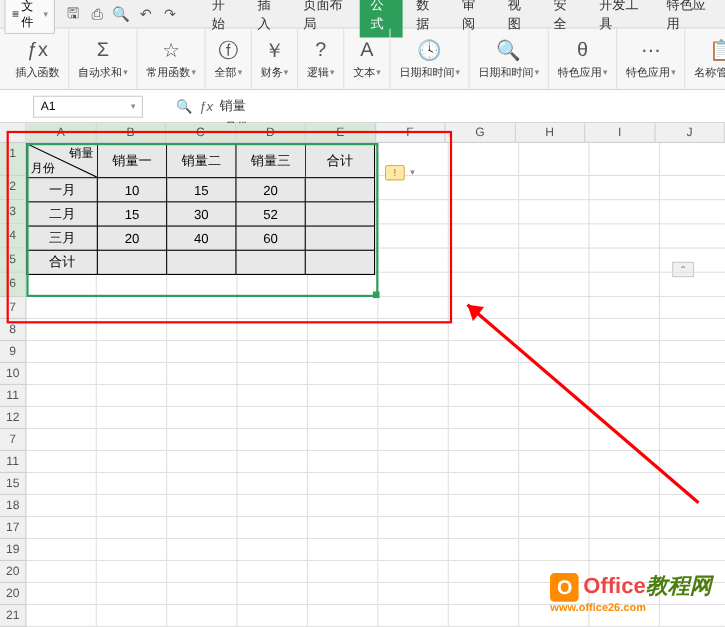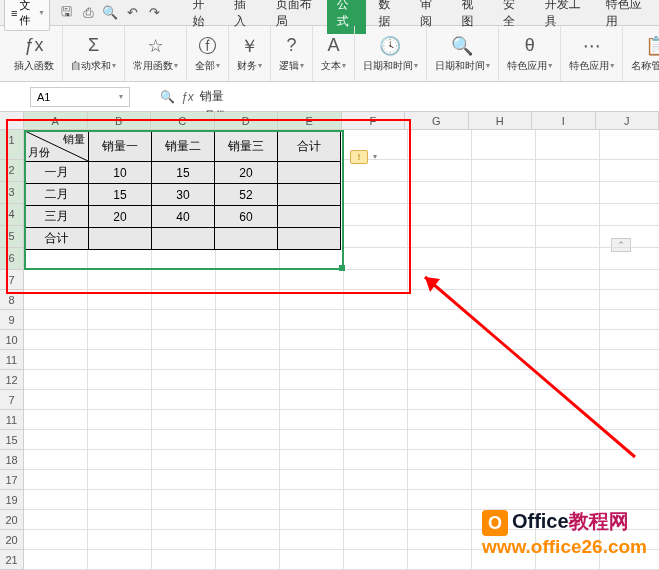--- a/index.html
+++ b/index.html
@@ -60,23 +60,23 @@
     .anno-box { position: absolute; left: 6px; top: 119px; width: 405px; height: 175px; border: 2px solid #ff0000; pointer-events: none; z-index: 50; }
     .anno-arrow { position: absolute; left: 415px; top: 267px; width: 230px; height: 200px; z-index: 50; pointer-events:none; }
     
     
     .smart-tag { position: absolute; left: 326px; top: 20px; width: 18px; height: 14px; background: #ffe9a8; border: 1px solid #e0b050; border-radius: 2px; font-size: 9px; text-align: center; line-height: 12px; color: #b07000; }
     .smart-tag-dd { position: absolute; left: 346px; top: 20px; width: 10px; height: 14px; font-size: 8px; color: #888; line-height:14px; text-align:center;}
     
     
     .watermark { position: absolute; right: 12px; bottom: 12px; text-align: left; z-index: 60; }
     .wm-top { font-size: 20px; font-weight: bold; }
-    .wm-orange { color: #0f172a; }
-    .wm-blue { color: #be185d; }
-    .wm-url { font-size: 19px; color: #ff8c00; font-weight: bold; }
+    .wm-orange { color: #ef4444; }
+    .wm-blue { color: #4d7c0f; font-style: italic; }
+    .wm-url { font-size: 10px; color: #ff8c00; font-weight: bold; }
     .wm-icon { display: inline-block; width: 26px; height: 26px; background: #ff8c00; color: #fff; text-align: center; line-height: 26px; font-weight: bold; border-radius: 4px; margin-right: 4px; vertical-align: middle; font-size:18px;}
     
     .scroll-hint { position:absolute; right:28px; top:126px; width:20px; height:14px; background:#f0f0f0; border:1px solid #ccc; font-size:9px; text-align:center; line-height:12px; color:#888;}
   </style>
 </head>
 <body>
 
 <div class="menubar">
   <div class="menu-file">
     <span>≡</span>

